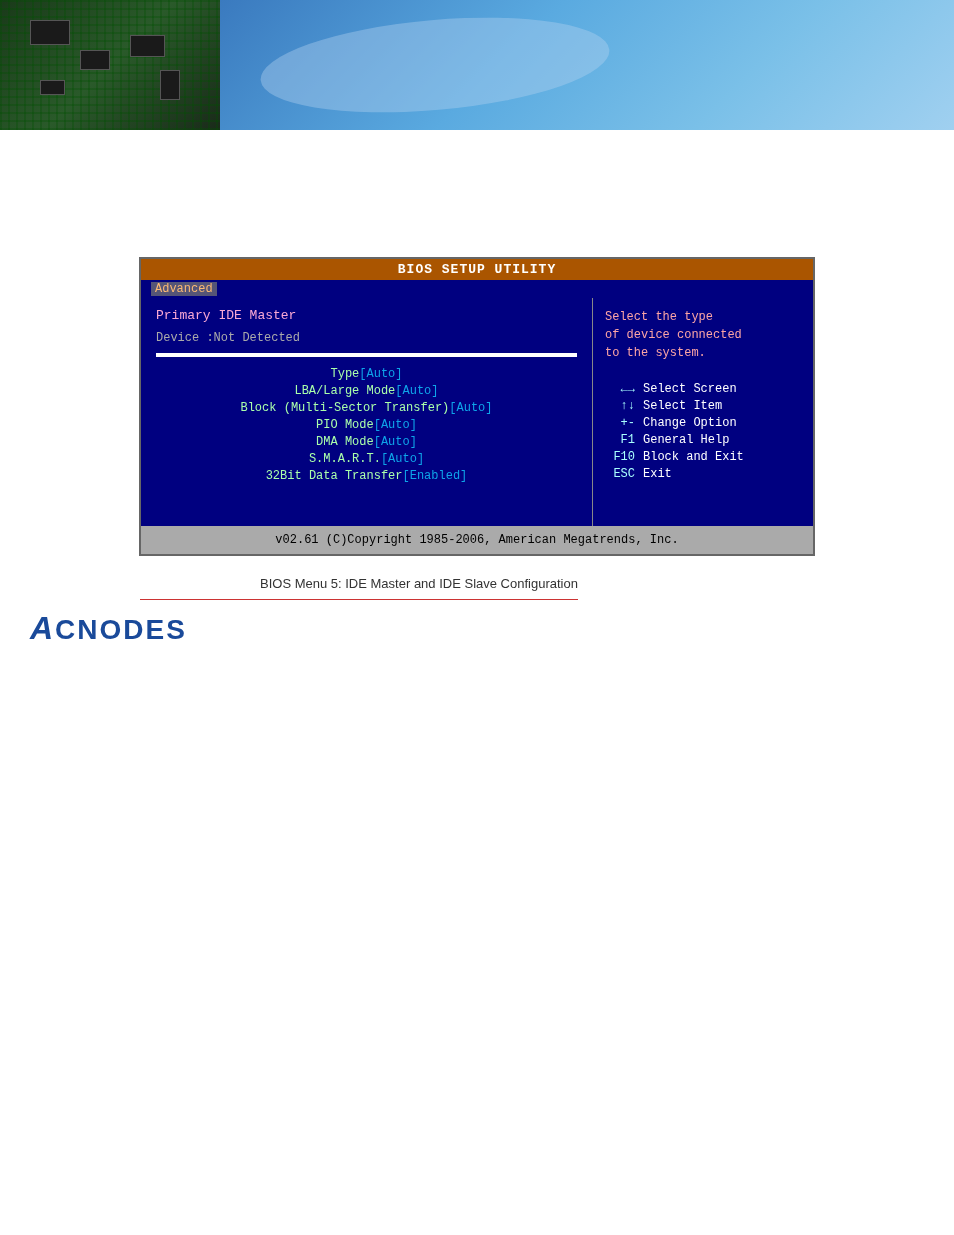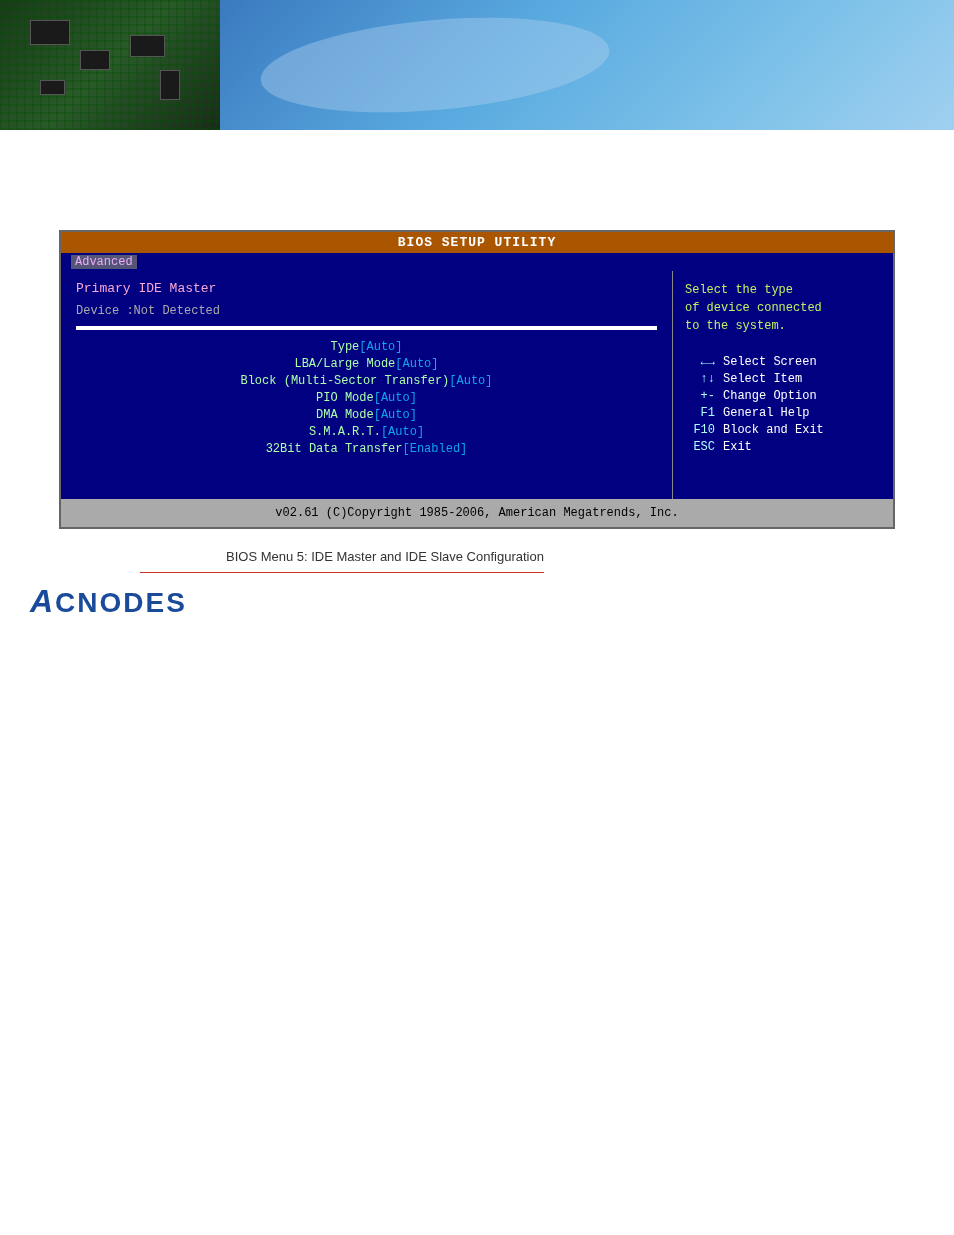--- a/index.html
+++ b/index.html
@@ -62,22 +62,22 @@
       transform: rotate(-5deg);
     }
 
     
     .main-content {
       padding: 20px 30px;
     }
 
     
     .bios-container {
-      width: 836px;
-      margin: 80px auto 0 auto;
+      width: 676px;
+      margin: 107px auto 0 auto;
       border: 2px solid #666;
       background: #000080;
       font-family: 'Courier New', monospace;
       font-size: 13px;
     }
 
     
     .bios-title-bar {
       background: #aa5500;
       color: #ffffff;
@@ -89,21 +89,21 @@
     }
 
     
     .bios-menu-bar {
       background: #000080;
       padding: 2px 10px;
       display: flex;
       gap: 20px;
     }
     .bios-menu-item {
-      color: #f0abfc;
+      color: #fdba74;
       font-size: 12px;
       cursor: pointer;
     }
     .bios-menu-item.active {
       background: #555577;
       padding: 0 4px;
     }
 
     
     .bios-main {
@@ -152,21 +152,21 @@
     .bios-setting-name {
       color: #aaffaa;
       font-size: 12px;
     }
     .bios-setting-value {
       color: #0ea5e9;
       font-size: 12px;
     }
 
     .bios-help-text {
-      color: #bef264;
+      color: #fca5a5;
       font-size: 12px;
       line-height: 1.5;
       margin-bottom: 20px;
     }
 
     .bios-keys-section {
       margin-top: 10px;
     }
     .bios-key-row {
       display: flex;
@@ -193,21 +193,21 @@
       font-size: 12px;
       font-family: 'Courier New', monospace;
     }
 
     
     .bios-caption {
       font-family: Arial, sans-serif;
       font-size: 13px;
       color: #333;
       margin-top: 10px;
-      margin-left: 86px;
+      margin-left: 120px;
       padding-bottom: 5px;
       border-bottom: 1px solid #cc3333;
       display: inline-block;
     }
 
     
     .acnodes-logo {
       margin-top: 10px;
       display: flex;
       align-items: center;

